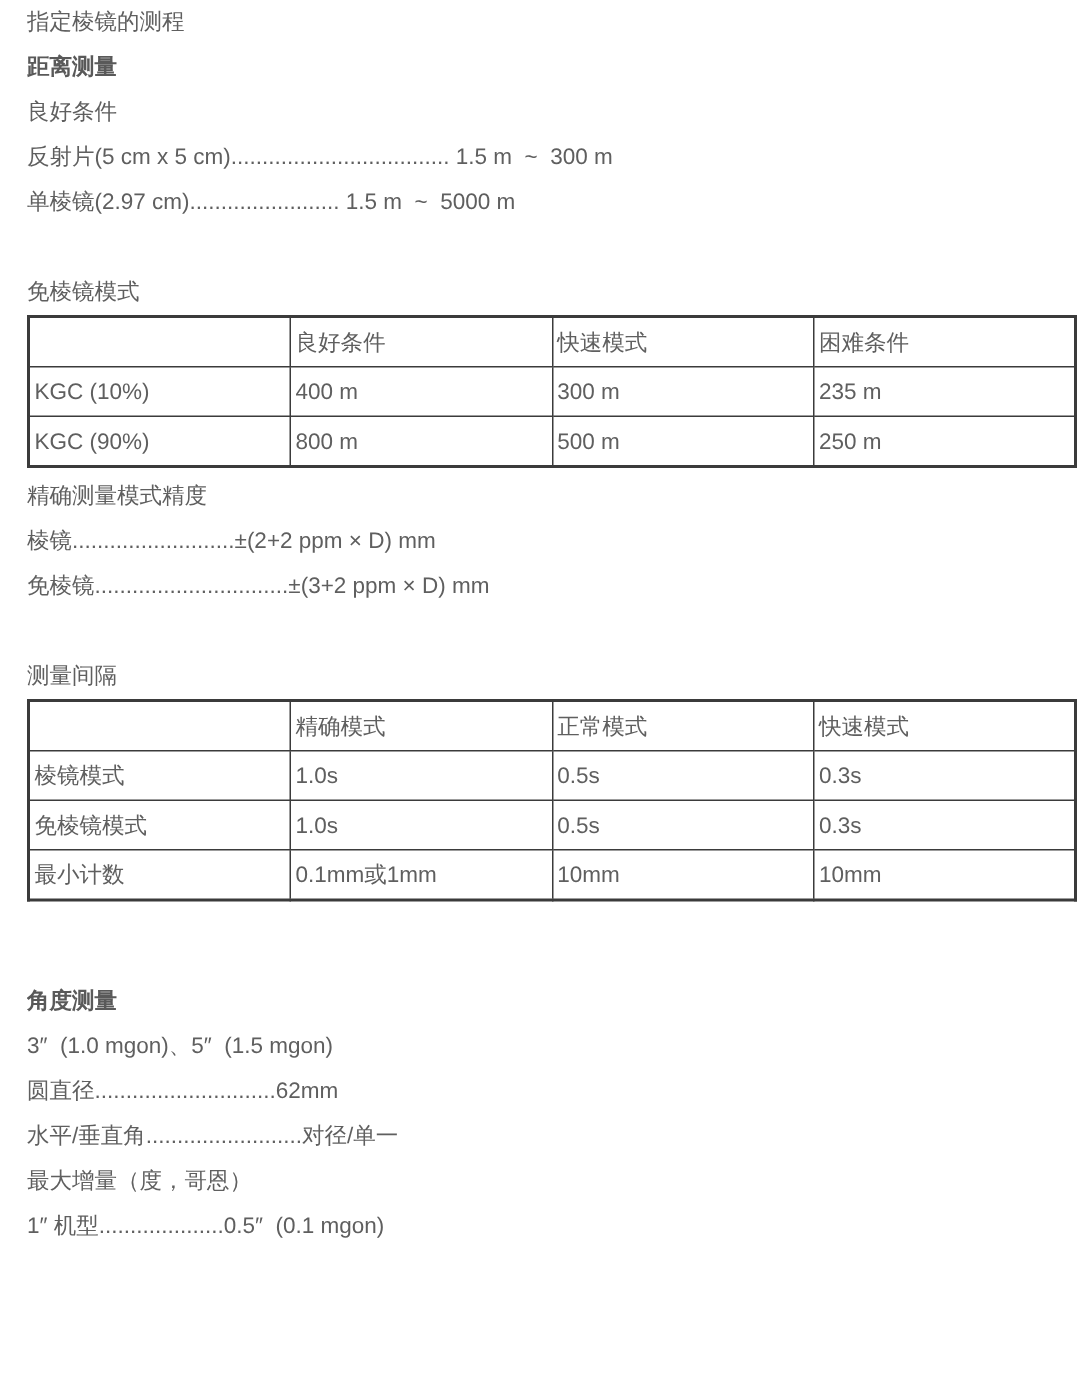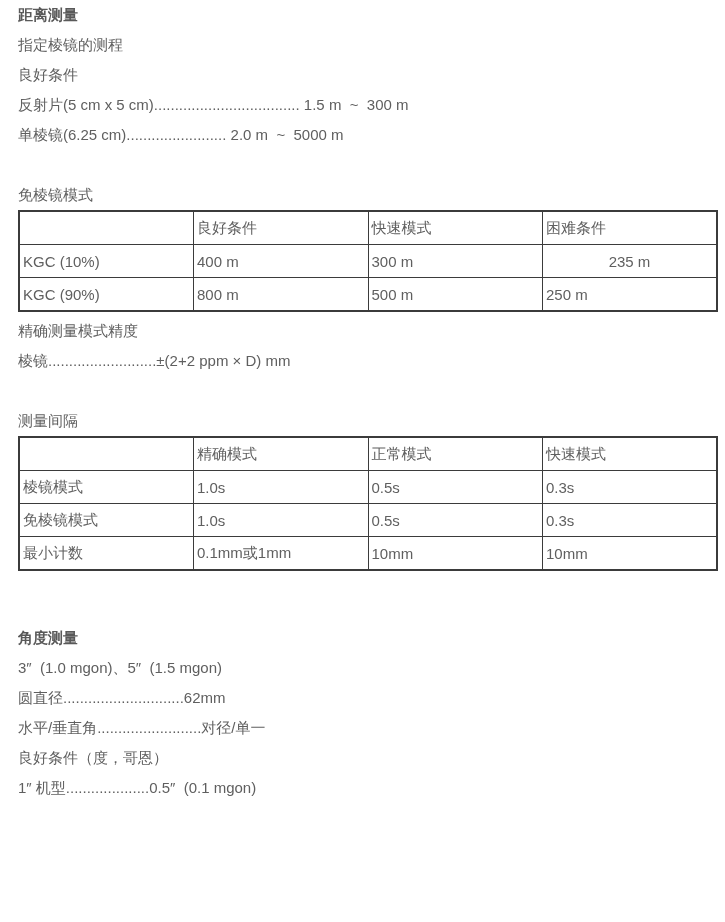--- a/index.html
+++ b/index.html
@@ -36,34 +36,34 @@
   table.spec td {
     border: 1px solid #3b3b3b;
     height: 32px;
     padding: 0 3px;
     font-size: 15px;
     white-space: pre;
     overflow: hidden;
     vertical-align: middle;
     text-align: left;
   }
-  table.spec td.center { text-align: center; margin-top: 30px; }
+  table.spec td.center { text-align: left; margin-top: 30px; }
   .gap-small { height: 4px; }
   .gap-angle { height: 52px; }
 </style>
 </head>
 <body>
 
 <div class="page">
 
+  <div class="line">指定棱镜的测程</div>
   <div class="line bold">距离测量</div>
-  <div class="line">指定棱镜的测程</div>
   <div class="line">良好条件</div>
   <div class="line">反射片(5 cm x 5 cm)................................... 1.5 m  ~  300 m</div>
-  <div class="line">单棱镜(6.25 cm)........................ 2.0 m  ~  5000 m</div>
+  <div class="line">单棱镜(2.97 cm)........................ 1.5 m  ~  5000 m</div>
   <div class="line blank"></div>
   <div class="line">免棱镜模式</div>
 
   <table class="spec">
     <tbody>
         <tr>
       <td></td>
       <td>良好条件</td>
       <td>快速模式</td>
       <td>困难条件</td>
@@ -80,20 +80,21 @@
       <td>500 m</td>
       <td>250 m</td>
     </tr>
   </tbody>
     </table>
 
   <div class="gap-small"></div>
 
   <div class="line">精确测量模式精度</div>
   <div class="line">棱镜..........................±(2+2 ppm × D) mm</div>
+  <div class="line">免棱镜...............................±(3+2 ppm × D) mm</div>
   <div class="line blank"></div>
   <div class="line">测量间隔</div>
 
   <table class="spec">
     <tbody>
         <tr>
       <td></td>
       <td>精确模式</td>
       <td>正常模式</td>
       <td>快速模式</td>
@@ -118,16 +119,16 @@
     </tr>
   </tbody>
     </table>
 
   <div class="gap-angle"></div>
 
   <div class="line bold">角度测量</div>
   <div class="line">3″  (1.0 mgon)、5″  (1.5 mgon)</div>
   <div class="line">圆直径.............................62mm</div>
   <div class="line">水平/垂直角.........................对径/单一</div>
-  <div class="line">良好条件（度，哥恩）</div>
+  <div class="line">最大增量（度，哥恩）</div>
   <div class="line">1″ 机型....................0.5″  (0.1 mgon)</div>
 
 </div>
 
 </body></html>

